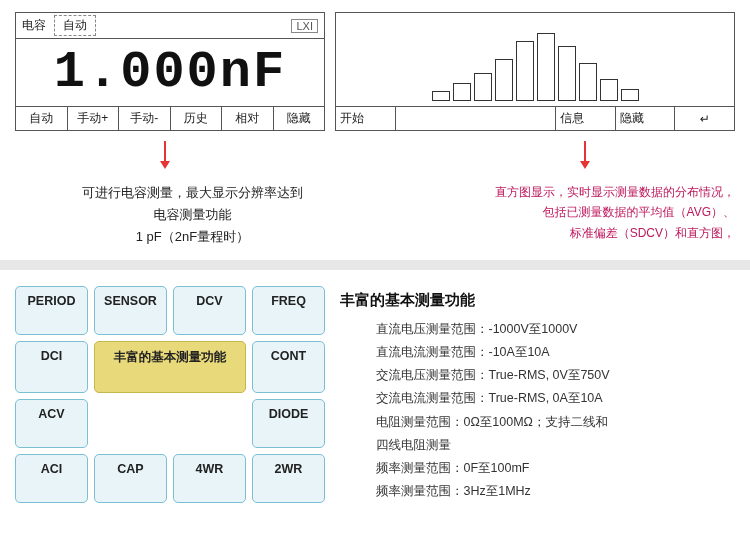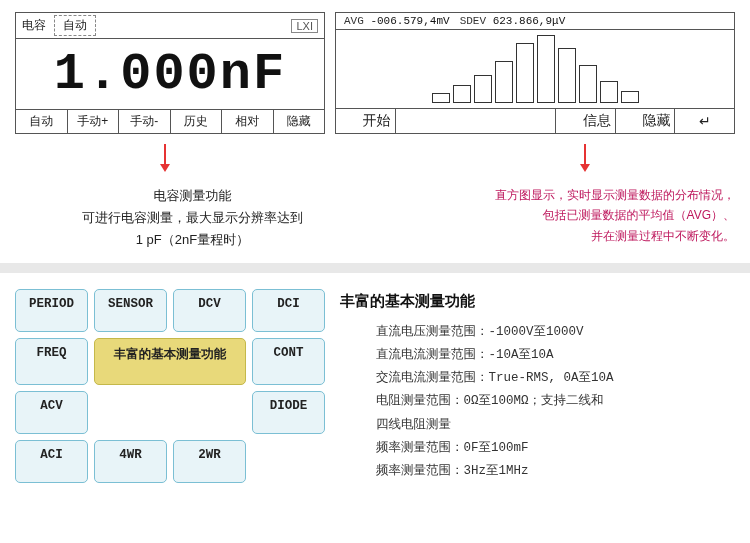--- a/index.html
+++ b/index.html
@@ -135,22 +135,22 @@
       width: 18px;
     }
 
     .histogram-bottom {
       display: flex;
       border-top: 1px solid #555;
     }
 
     .hist-btn {
       flex: 1;
-      text-align: right;
-      font-size: 14px;
+      text-align: left;
+      font-size: 12px;
       padding: 3px 4px;
       border-right: 1px solid #555;
       color: #222;
       cursor: pointer;
     }
 
     .hist-btn:last-child {
       border-right: none;
     }
 
@@ -222,21 +222,20 @@
       height: 10px;
       background: #e8e8e8;
       margin: 0;
     }
 
     
     .bottom-section {
       display: flex;
       padding: 16px 15px 12px 15px;
       gap: 15px;
-      font-family: Liberation Mono, monospace;
     }
 
     
     .buttons-grid {
       display: grid;
       grid-template-columns: repeat(4, 1fr);
       gap: 6px;
       width: 310px;
     }
 
@@ -299,30 +298,20 @@
       <div class="btn">自动</div>
       <div class="btn">手动+</div>
       <div class="btn">手动-</div>
       <div class="btn">历史</div>
       <div class="btn">相对</div>
       <div class="btn">隐藏</div>
     </div>
   </div>
 
   <div class="meter-right">
-    <div class="histogram-top">
-      <span class="hist-stat">
-        <span class="label">AVG </span>
-        <span>-006.579,4mV</span>
-      </span>
-      <span class="hist-stat">
-        <span class="label">SDEV </span>
-        <span>623.866,9μV</span>
-      </span>
-    </div>
     <div class="histogram-body">
       <div class="hist-bar" style="height:10px"></div>
       <div class="hist-bar" style="height:18px"></div>
       <div class="hist-bar" style="height:28px"></div>
       <div class="hist-bar" style="height:42px"></div>
       <div class="hist-bar" style="height:60px"></div>
       <div class="hist-bar" style="height:68px"></div>
       <div class="hist-bar" style="height:55px"></div>
       <div class="hist-bar" style="height:38px"></div>
       <div class="hist-bar" style="height:22px"></div>
@@ -345,57 +334,59 @@
   </div>
   <div style="flex:1"></div>
   <div class="arrow-col">
     <div class="arrow-line"></div>
     <div class="arrow-head"></div>
   </div>
 </div>
 
 <div class="desc-section">
   <div class="desc-left">
+    <div>可进行电容测量，最大显示分辨率达到</div>
     <div>电容测量功能</div>
-    <div>可进行电容测量，最大显示分辨率达到</div>
     <div>1 pF（2nF量程时）</div>
   </div>
   <div class="desc-right">
     <div>直方图显示，实时显示测量数据的分布情况，</div>
     <div>包括已测量数据的平均值（AVG）、</div>
-    <div>并在测量过程中不断变化。</div>
+    <div>标准偏差（SDCV）和直方图，</div>
   </div>
 </div>
 
 <div class="divider"></div>
 
 <div class="bottom-section">
 
   <div class="buttons-grid">
     <div class="btn-chip">PERIOD</div>
     <div class="btn-chip">SENSOR</div>
     <div class="btn-chip">DCV</div>
+    <div class="btn-chip">FREQ</div>
+
     <div class="btn-chip">DCI</div>
-
-    <div class="btn-chip">FREQ</div>
     <div class="btn-chip highlighted wide">丰富的基本测量功能</div>
     <div class="btn-chip">CONT</div>
 
     <div class="btn-chip">ACV</div>
     <div style="visibility:hidden" class="btn-chip wide"></div>
     <div class="btn-chip">DIODE</div>
 
     <div class="btn-chip">ACI</div>
+    <div class="btn-chip">CAP</div>
     <div class="btn-chip">4WR</div>
     <div class="btn-chip">2WR</div>
   </div>
 
   <div class="features-right">
     <div class="features-title">丰富的基本测量功能</div>
     <div class="feature-item">直流电压测量范围：-1000V至1000V</div>
     <div class="feature-item">直流电流测量范围：-10A至10A</div>
+    <div class="feature-item">交流电压测量范围：True-RMS, 0V至750V</div>
     <div class="feature-item">交流电流测量范围：True-RMS, 0A至10A</div>
     <div class="feature-item">电阻测量范围：0Ω至100MΩ；支持二线和</div>
     <div class="feature-item">四线电阻测量</div>
     <div class="feature-item">频率测量范围：0F至100mF</div>
     <div class="feature-item">频率测量范围：3Hz至1MHz</div>
   </div>
 </div>
 
 </body></html>

